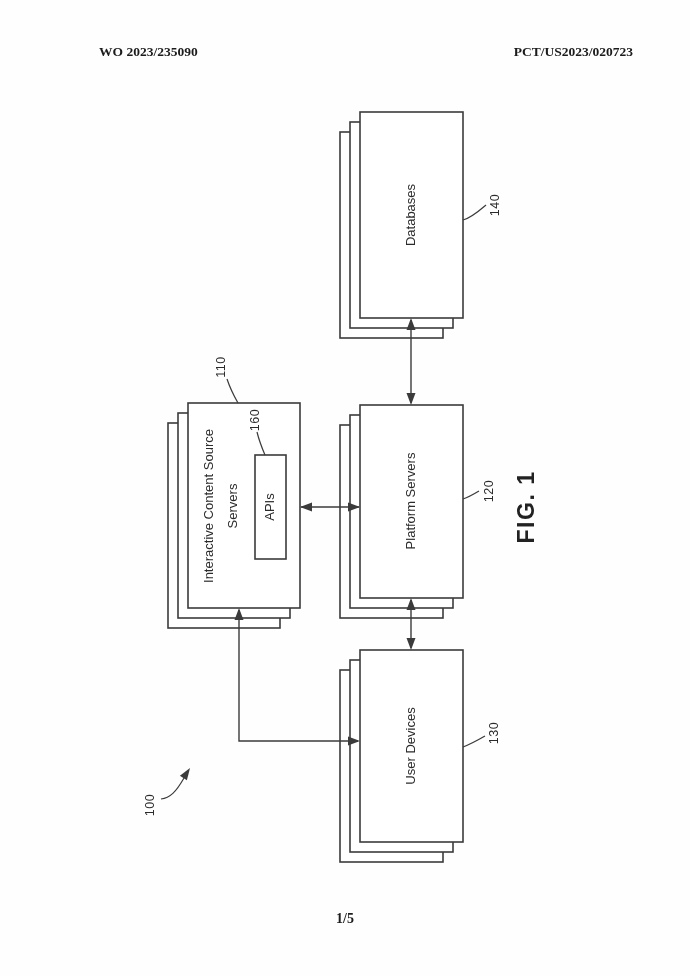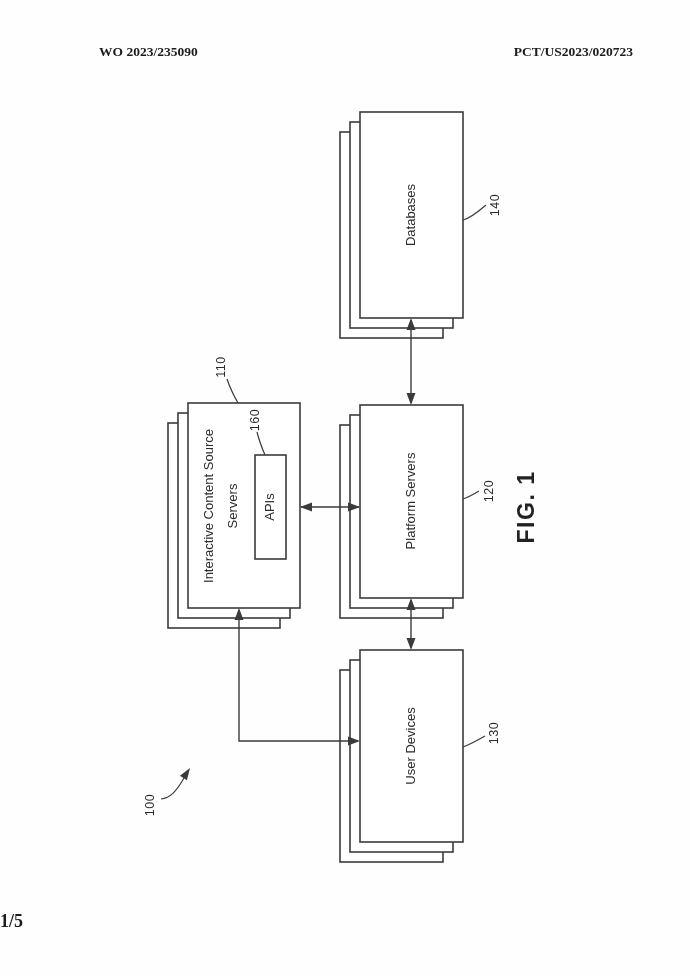--- a/index.html
+++ b/index.html
@@ -12,23 +12,23 @@
   }
   .hdr{
     position:absolute;top:44px;left:0;width:690px;height:18px;
     font-family:"Liberation Serif", serif;
     font-weight:bold;font-size:13.5px;color:#1c1c1c;padding-left:38px;
   }
   .hdr .left{position:absolute;left:99px;top:0;}
   .hdr .right{position:absolute;right:95px;top:0;}
   .footer{
     position:absolute;left:0;top:911px;width:690px;
-    text-align:left;
+    text-align:center;
     font-family:"Liberation Serif", serif;
-    font-weight:bold;font-size:18px;color:#1c1c1c;
+    font-weight:bold;font-size:14px;color:#1c1c1c;
   }
   svg.canvas{position:absolute;left:0;top:0;}
   svg .box{fill:#ffffff;stroke:#3b3b3b;stroke-width:1.6;}
   svg .conn{fill:none;stroke:#3b3b3b;stroke-width:1.4;}
   svg .leader{fill:none;stroke:#3b3b3b;stroke-width:1.2;}
   svg .head{fill:#3b3b3b;stroke:none;}
   .vlabel{
     position:absolute;
     transform:translate(-50%,-50%) rotate(-90deg);
     white-space:nowrap;

